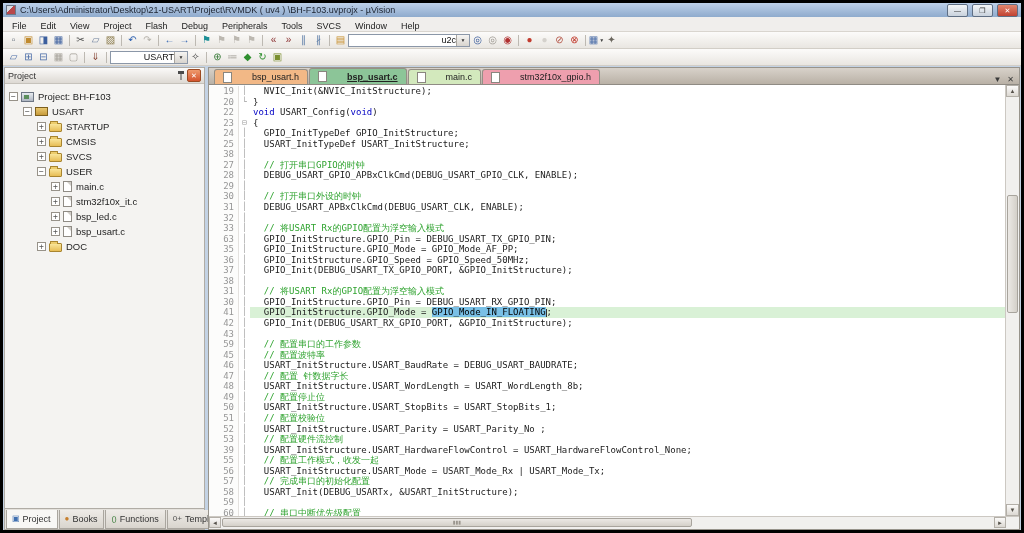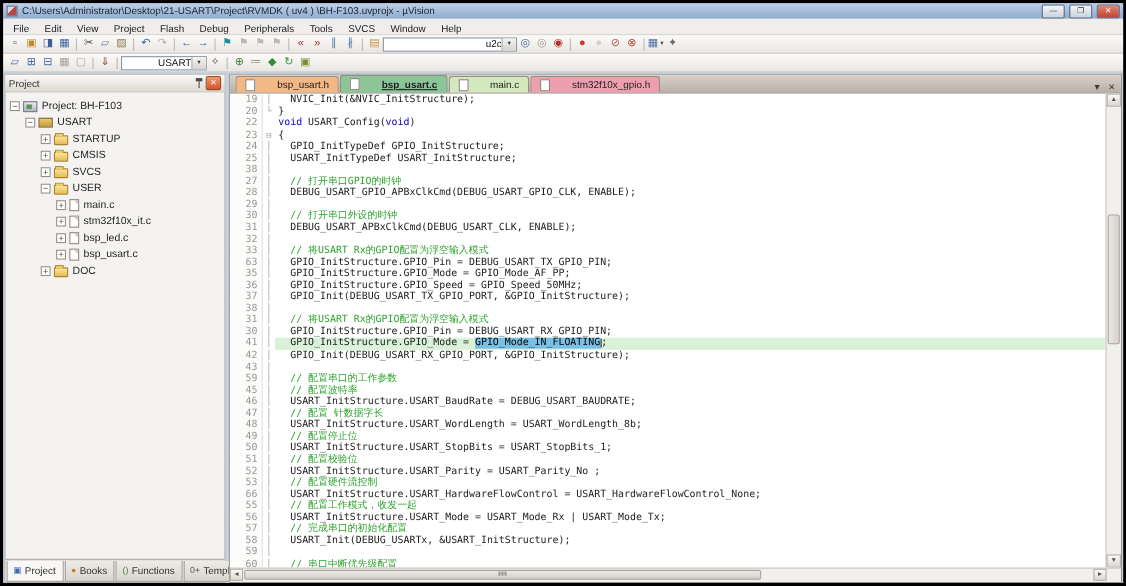--- a/index.html
+++ b/index.html
@@ -405,21 +405,21 @@
             <div class="cl"><span class="ln">59</span><span class="fold">│</span><span class="ct"><span class="seg-c">  // 配置串口的工作参数</span></span></div>
             <div class="cl"><span class="ln">45</span><span class="fold">│</span><span class="ct"><span class="seg-c">  // 配置波特率</span></span></div>
             <div class="cl"><span class="ln">46</span><span class="fold">│</span><span class="ct"><span class="seg-p">  USART_InitStructure.USART_BaudRate = DEBUG_USART_BAUDRATE;</span></span></div>
             <div class="cl"><span class="ln">47</span><span class="fold">│</span><span class="ct"><span class="seg-c">  // 配置 针数据字长</span></span></div>
             <div class="cl"><span class="ln">48</span><span class="fold">│</span><span class="ct"><span class="seg-p">  USART_InitStructure.USART_WordLength = USART_WordLength_8b;</span></span></div>
             <div class="cl"><span class="ln">49</span><span class="fold">│</span><span class="ct"><span class="seg-c">  // 配置停止位</span></span></div>
             <div class="cl"><span class="ln">50</span><span class="fold">│</span><span class="ct"><span class="seg-p">  USART_InitStructure.USART_StopBits = USART_StopBits_1;</span></span></div>
             <div class="cl"><span class="ln">51</span><span class="fold">│</span><span class="ct"><span class="seg-c">  // 配置校验位</span></span></div>
             <div class="cl"><span class="ln">52</span><span class="fold">│</span><span class="ct"><span class="seg-p">  USART_InitStructure.USART_Parity = USART_Parity_No ;</span></span></div>
             <div class="cl"><span class="ln">53</span><span class="fold">│</span><span class="ct"><span class="seg-c">  // 配置硬件流控制</span></span></div>
-            <div class="cl"><span class="ln">66</span><span class="fold">│</span><span class="ct"><span class="seg-p">  USART_InitStructure.USART_HardwareFlowControl = USART_HardwareFlowControl_None;</span></span></div>
+            <div class="cl"><span class="ln">39</span><span class="fold">│</span><span class="ct"><span class="seg-p">  USART_InitStructure.USART_HardwareFlowControl = USART_HardwareFlowControl_None;</span></span></div>
             <div class="cl"><span class="ln">55</span><span class="fold">│</span><span class="ct"><span class="seg-c">  // 配置工作模式，收发一起</span></span></div>
             <div class="cl"><span class="ln">56</span><span class="fold">│</span><span class="ct"><span class="seg-p">  USART_InitStructure.USART_Mode = USART_Mode_Rx | USART_Mode_Tx;</span></span></div>
             <div class="cl"><span class="ln">57</span><span class="fold">│</span><span class="ct"><span class="seg-c">  // 完成串口的初始化配置</span></span></div>
             <div class="cl"><span class="ln">58</span><span class="fold">│</span><span class="ct"><span class="seg-p">  USART_Init(DEBUG_USARTx, &amp;USART_InitStructure);</span></span></div>
             <div class="cl"><span class="ln">59</span><span class="fold">│</span><span class="ct"></span></div>
             <div class="cl"><span class="ln">60</span><span class="fold">│</span><span class="ct"><span class="seg-c">  // 串口中断优先级配置</span></span></div>
           </div>
         <div id="vscroll">
           <div class="sbtn" id="vs-up">▲</div>
           <div id="vs-thumb"></div>

